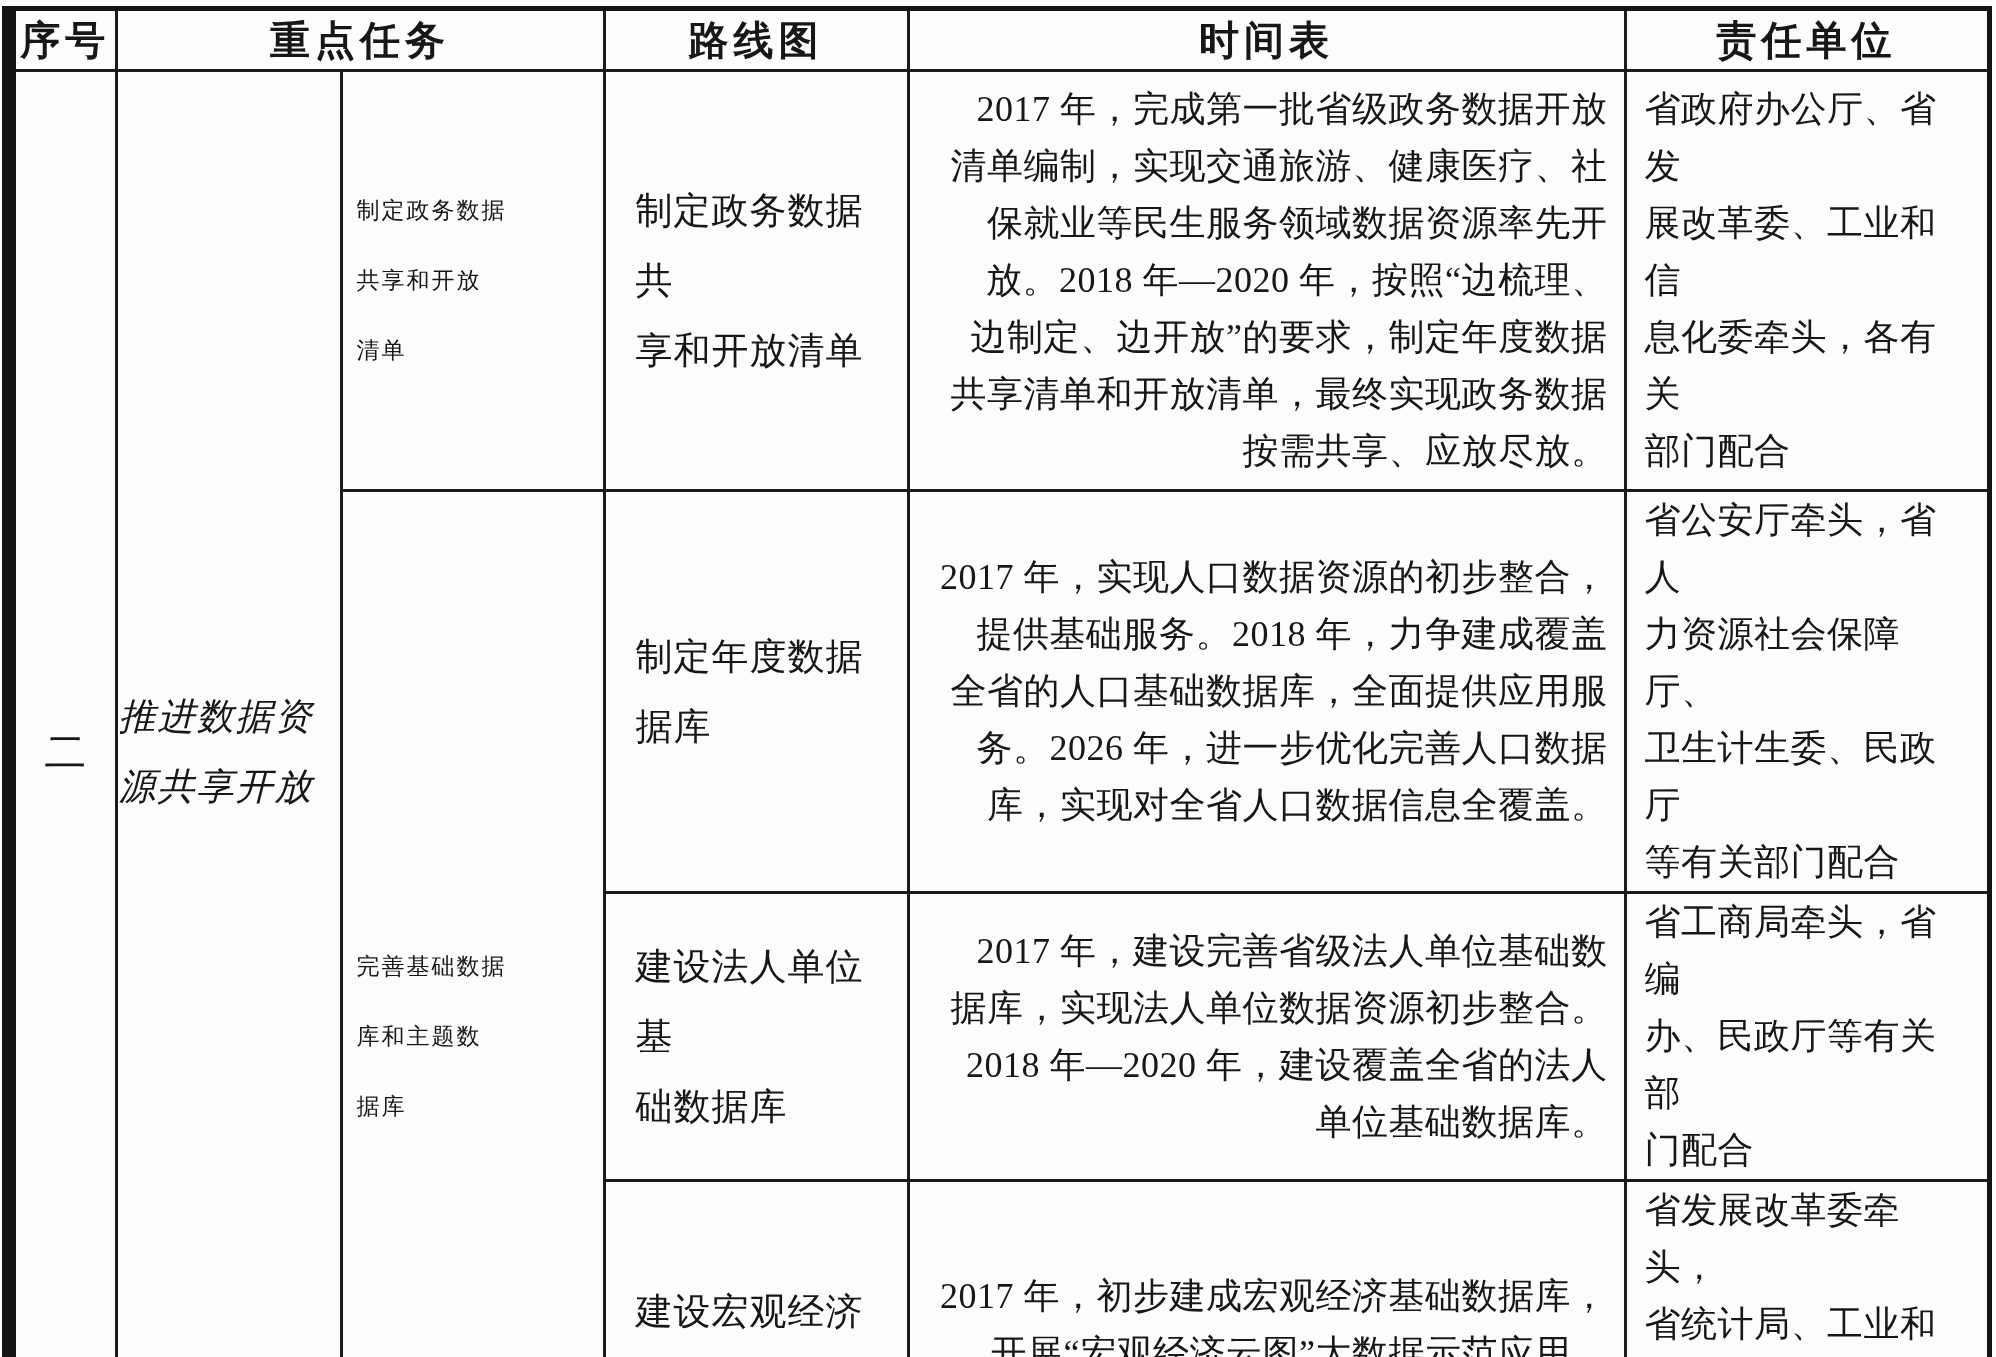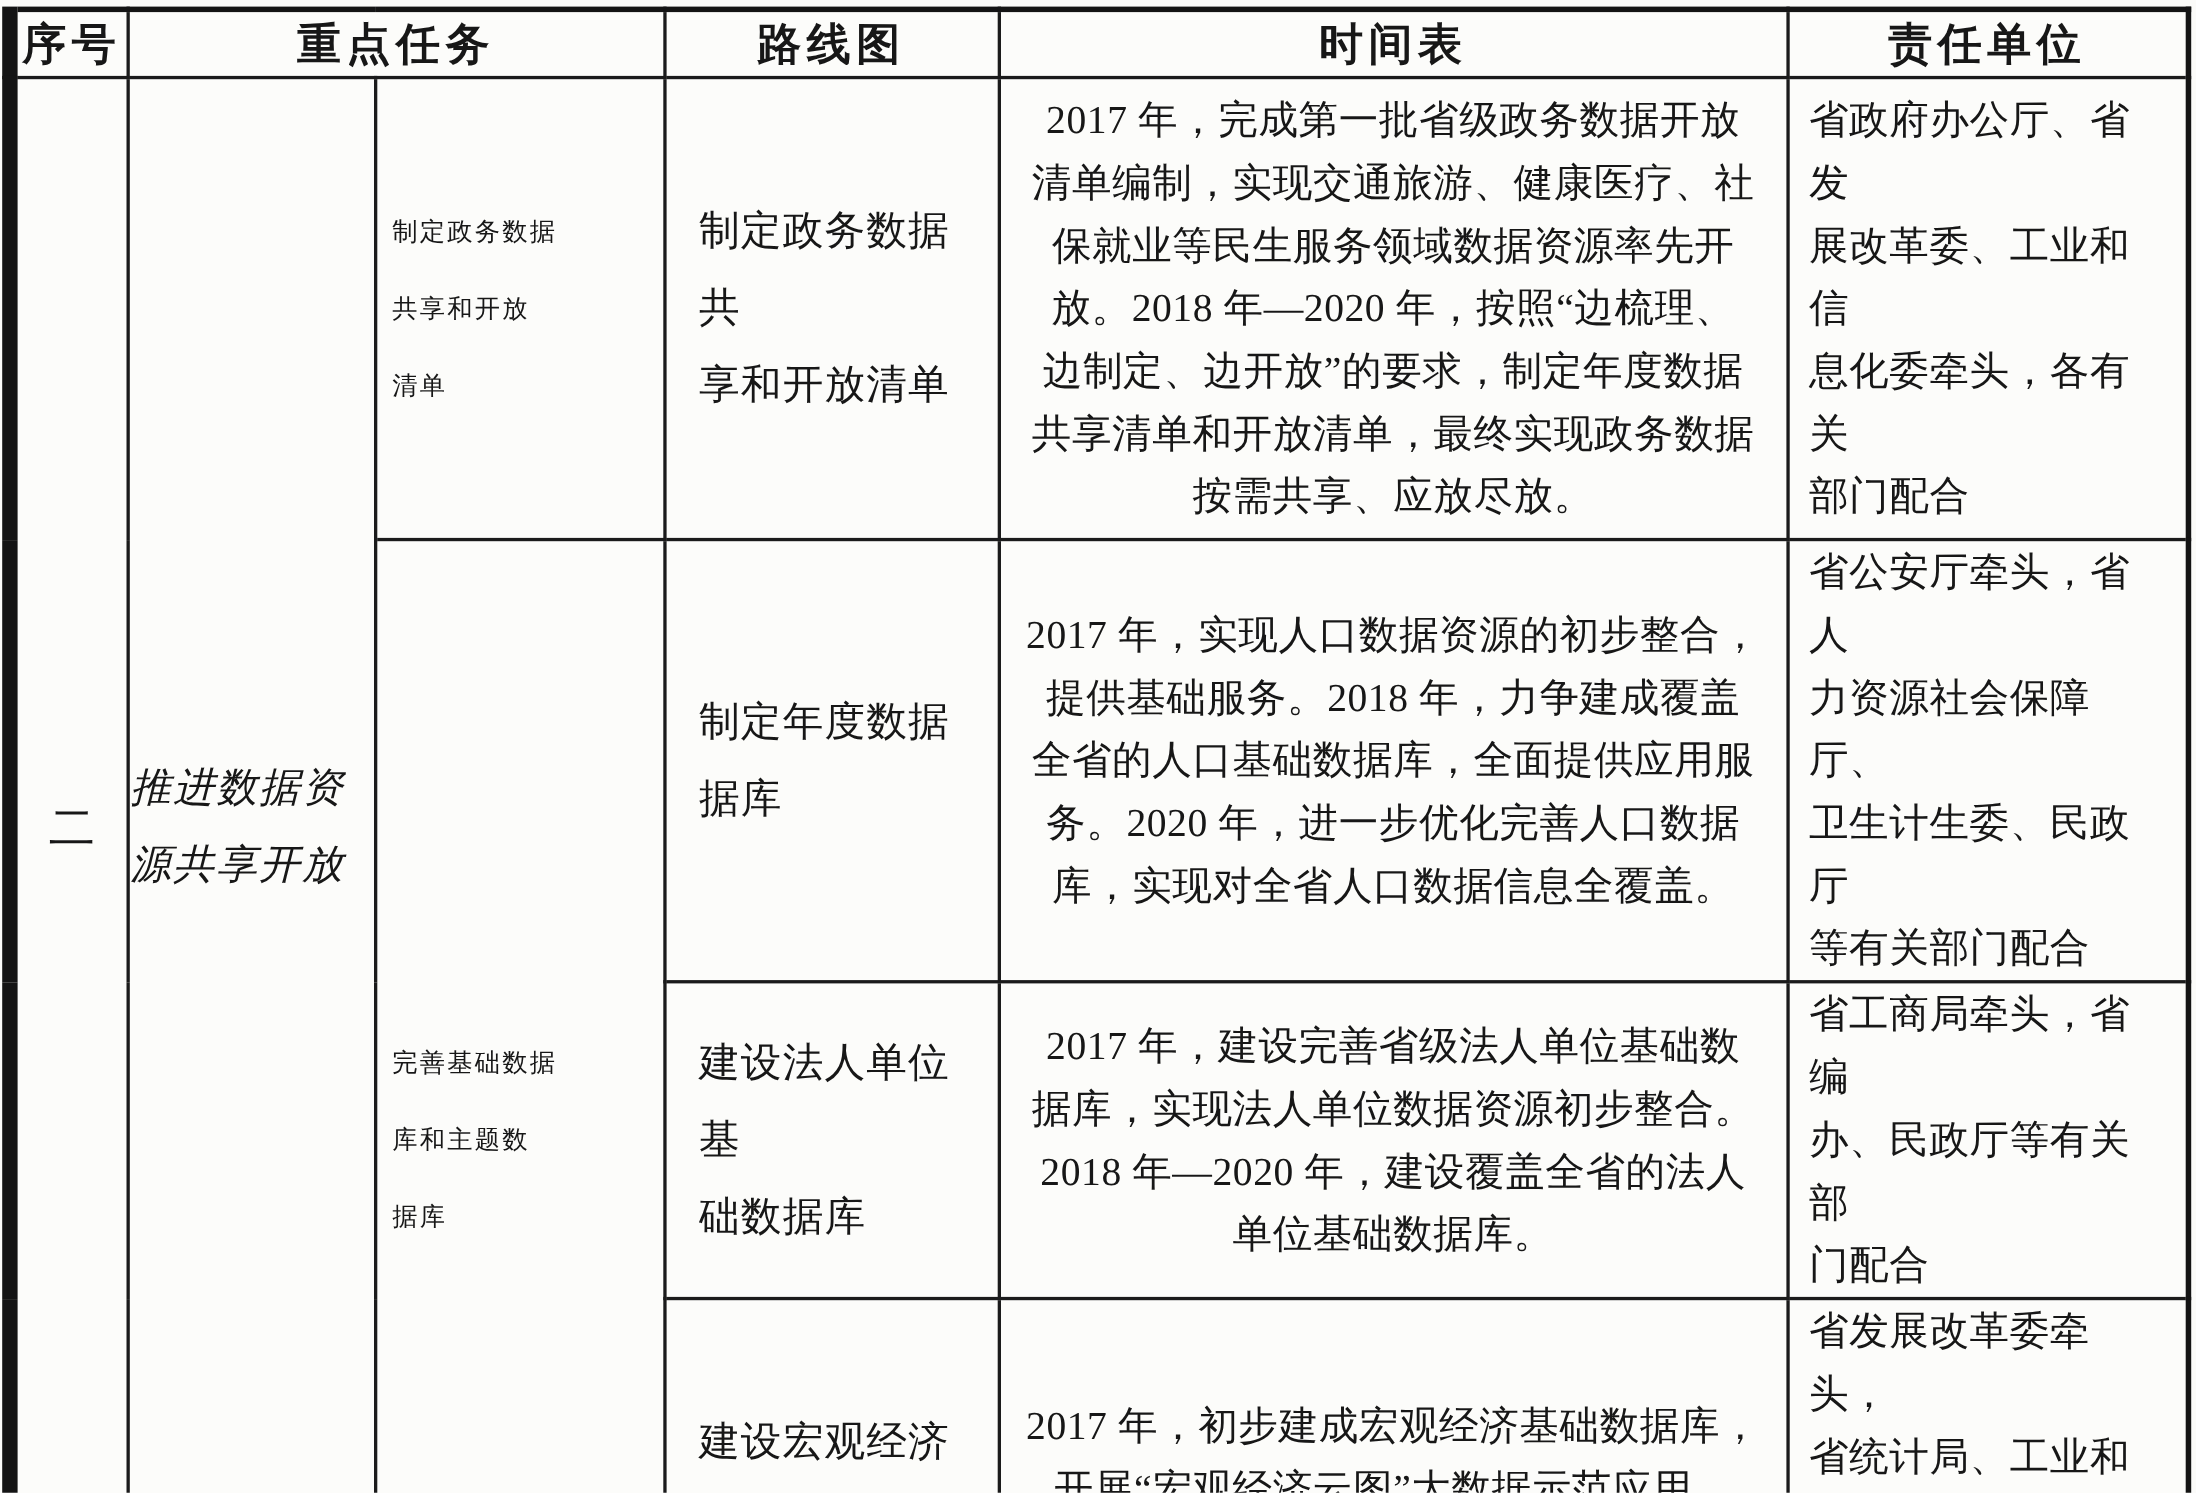--- a/index.html
+++ b/index.html
@@ -68,21 +68,21 @@
     line-height: 70px;
     letter-spacing: 1px;
     padding: 0 30px;
     text-align: left;
   }
   td.timeline {
     font-size: 36px;
     line-height: 57px;
     letter-spacing: 0.5px;
     padding: 0 16px;
-    text-align: center;
+    text-align: right;
   }
   td.resp {
     font-size: 36px;
     line-height: 57px;
     letter-spacing: 0.5px;
     padding: 0 18px;
     text-align: left;
   }
 </style>
 </head>
@@ -130,21 +130,21 @@
     </tr>
     <tr class="r2">
       <td class="subtask" rowspan="3">完善基础数据
 库和主题数
 据库</td>
       <td class="roadmap">制定年度数据
 据库</td>
       <td class="timeline">2017 年，实现人口数据资源的初步整合，
 提供基础服务。2018 年，力争建成覆盖
 全省的人口基础数据库，全面提供应用服
-务。2020 年，进一步优化完善人口数据
+务。2026 年，进一步优化完善人口数据
 库，实现对全省人口数据信息全覆盖。</td>
       <td class="resp">省公安厅牵头，省人
 力资源社会保障厅、
 卫生计生委、民政厅
 等有关部门配合</td>
     </tr>
     <tr class="r3">
       <td class="roadmap">建设法人单位基
 础数据库</td>
       <td class="timeline">2017 年，建设完善省级法人单位基础数

